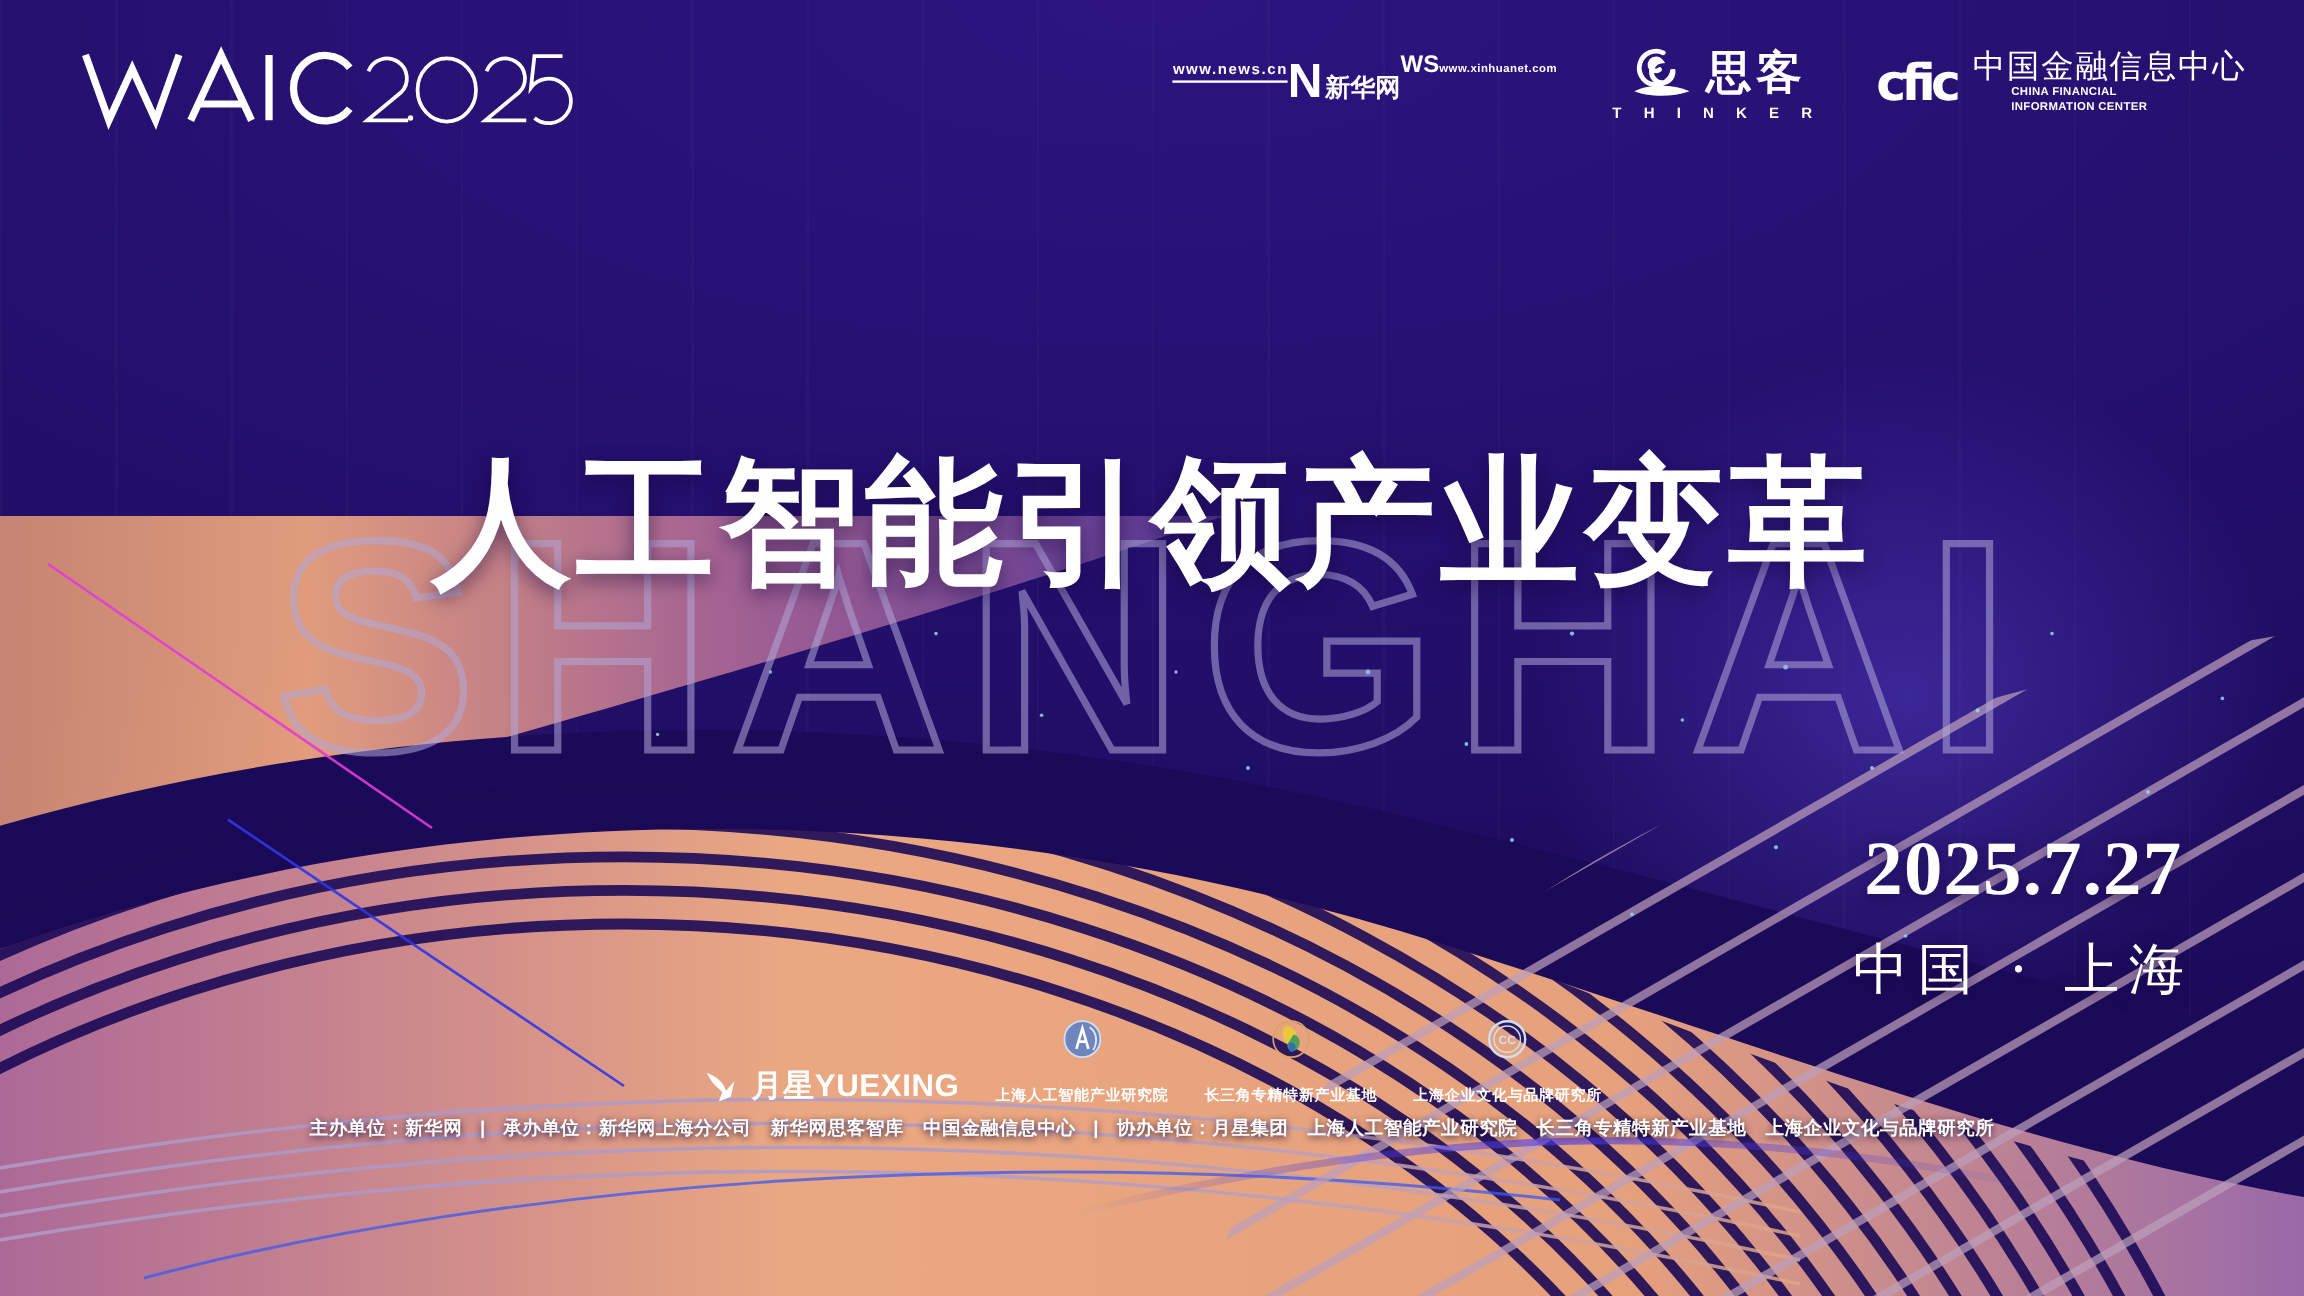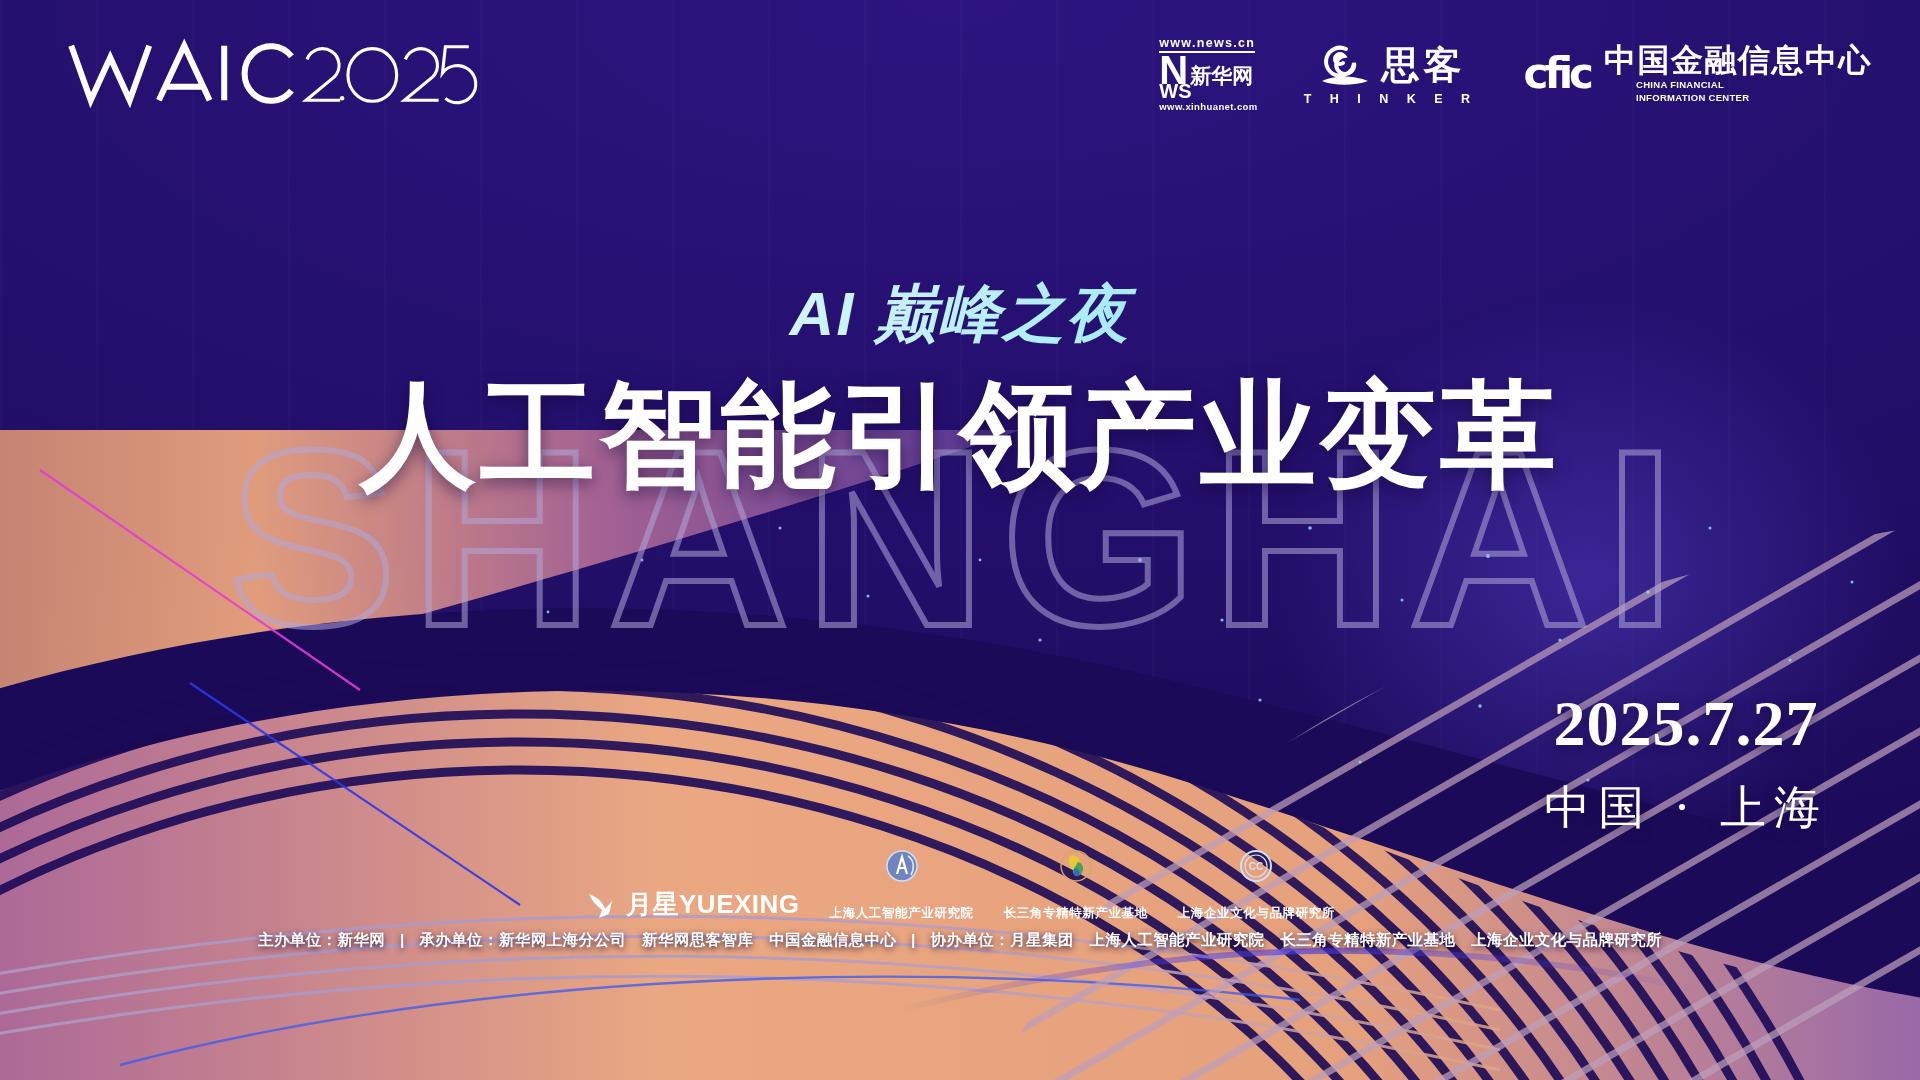--- a/index.html
+++ b/index.html
@@ -43,40 +43,40 @@
 
   svg.bg { position:absolute; inset:0; width:1920px; height:1080px; pointer-events:none; }
 
   
   .hdr { position:absolute; top:0; left:0; width:1920px; height:150px; }
 
   .waic { position:absolute; left:60px; top:36px; height:76px; }
 
   .partners { position:absolute; right:48px; top:36px; display:flex; align-items:center; gap:46px; }
 
-  .xh { display:flex; flex-direction:column; align-items:flex-start; color:#fff; }
+  .xh { display:flex; align-items:flex-start; color:#fff; }
   .xh-top { font-size:12.5px; letter-spacing:1.3px; font-weight:700; line-height:1.15;
             border-bottom:2px solid #fff; padding-bottom:1px; }
   .xh-mid { display:flex; align-items:flex-end; gap:3px; margin-top:1px; }
   .xh-n { font-size:40px; font-weight:900; line-height:.84; letter-spacing:-1px; }
   .xh-cn { font-size:21px; font-weight:800; line-height:1; letter-spacing:0px; margin-bottom:2px; }
   .xh-ws { font-size:20px; font-weight:900; line-height:.9; letter-spacing:0px; margin-top:-6px; }
   .xh-bot { font-size:9.5px; letter-spacing:.4px; font-weight:600; margin-top:1px; }
 
   .sk { display:flex; flex-direction:column; align-items:center; color:#fff; }
   .sk-row { display:flex; align-items:center; gap:10px;justify-content:flex-end; }
   .sk-cn { font-size:38px; font-weight:700; letter-spacing:4px;
            font-family:"DejaVu Serif","Liberation Serif",serif; line-height:1; }
   .sk-en { font-size:12.5px; font-weight:700; letter-spacing:7.5px; margin-top:3px; }
 
   .cf { display:flex; align-items:center; gap:14px; color:#fff; }
   .cf-mark { font-size:42px; font-weight:800; letter-spacing:-4px; line-height:.9;
              font-family:"DejaVu Sans","Liberation Sans",sans-serif; }
   .cf-txt { display:flex; flex-direction:column; }
-  .cf-cn { font-size:32px; font-weight:700; letter-spacing:1.5px; line-height:1.05; }
+  .cf-cn { font-size:27px; font-weight:400; letter-spacing:1.5px; line-height:1.05; }
   .cf-en { font-size:9.5px; font-weight:700; letter-spacing:.3px; line-height:1.15; margin-top:2px;margin-left:32px; }
 
   
   .subtitle {
     position:absolute; left:0; right:0; top:272px; text-align:center;
     font-size:62px; font-weight:800; font-style:italic; letter-spacing:2px;
     background:linear-gradient(100deg,#ffffff 0%,#f2fbfe 28%,#9fe9f4 62%,#6fe3f2 100%);
     -webkit-background-clip:text; background-clip:text; color:transparent;
     text-shadow:none; white-space:nowrap;
   }
@@ -324,21 +324,20 @@
         <div class="cf-txt">
           <span class="cf-cn">中国金融信息中心</span>
           <span class="cf-en">CHINA FINANCIAL</span>
           <span class="cf-en">INFORMATION CENTER</span>
         </div>
       </div>
 
     </div>
   </div>
 
-  <div class="subtitle">AI 巅峰之夜</div>
   <div class="headline">人工智能引领产业变革</div>
 
   <div class="dateblk">
     <div class="date">2025.7.27</div>
     <div class="place">中国 · 上海</div>
   </div>
 
   <div class="sponsors">
 
     <div class="sp">

